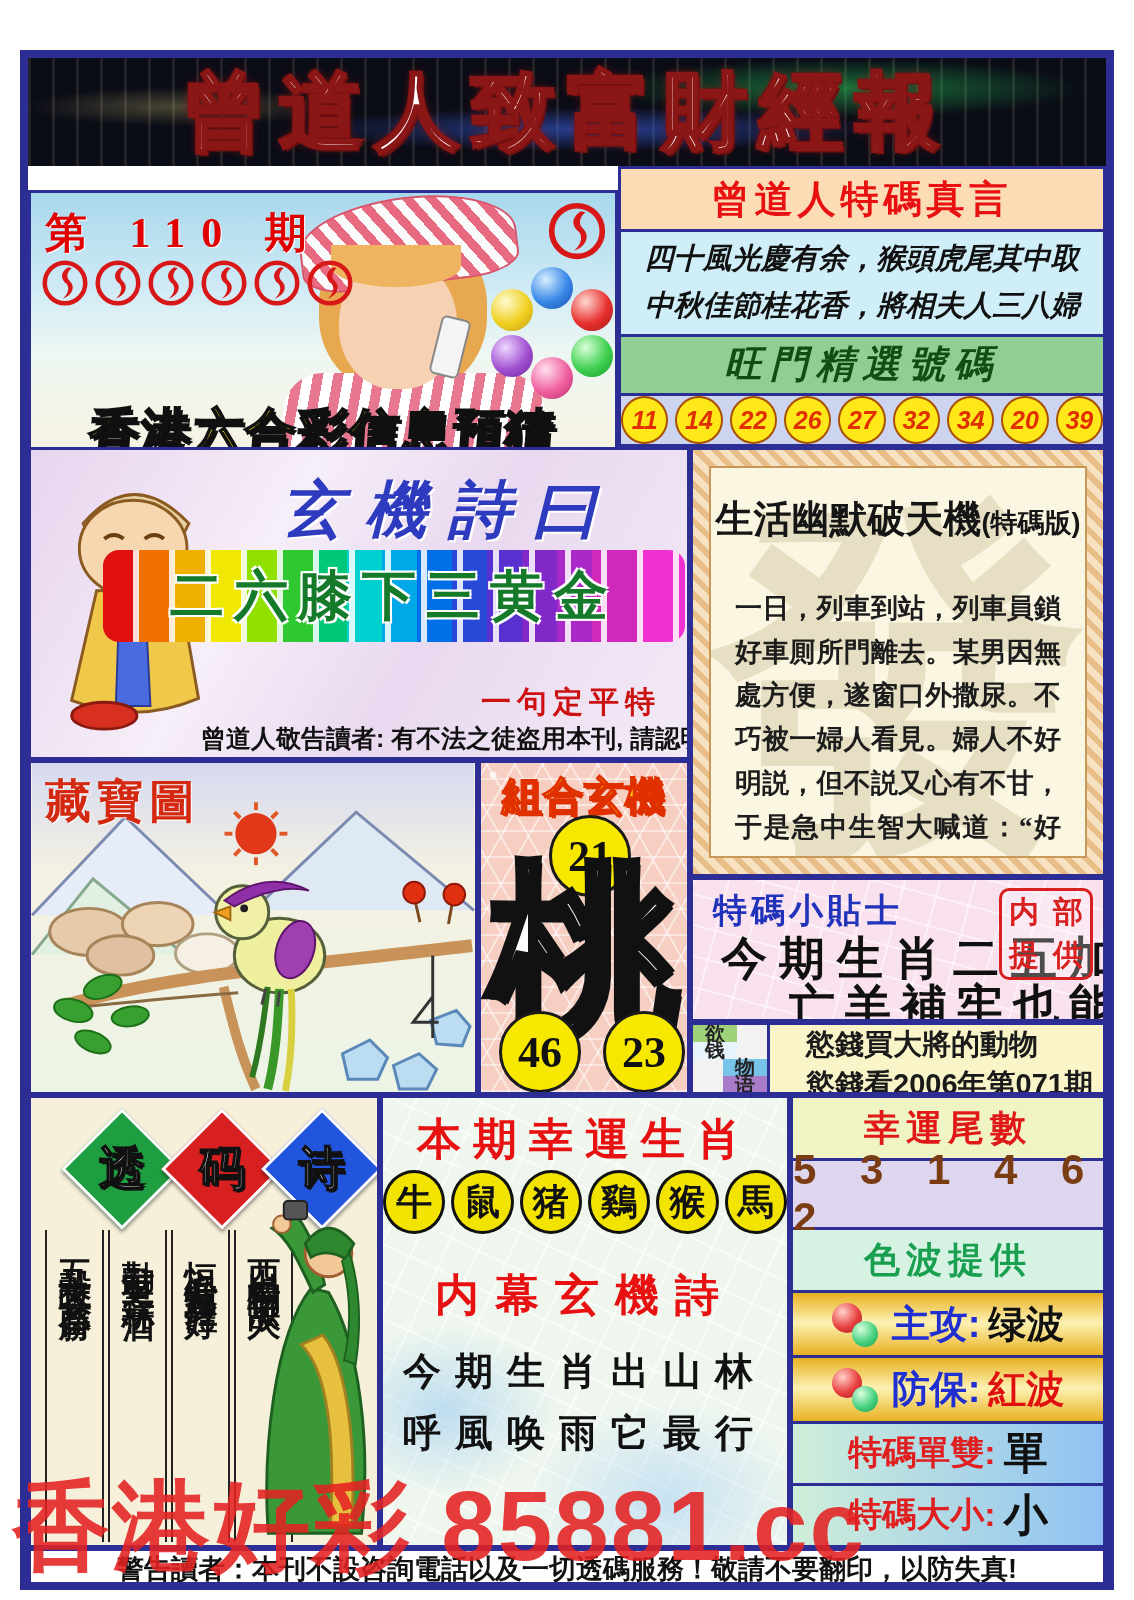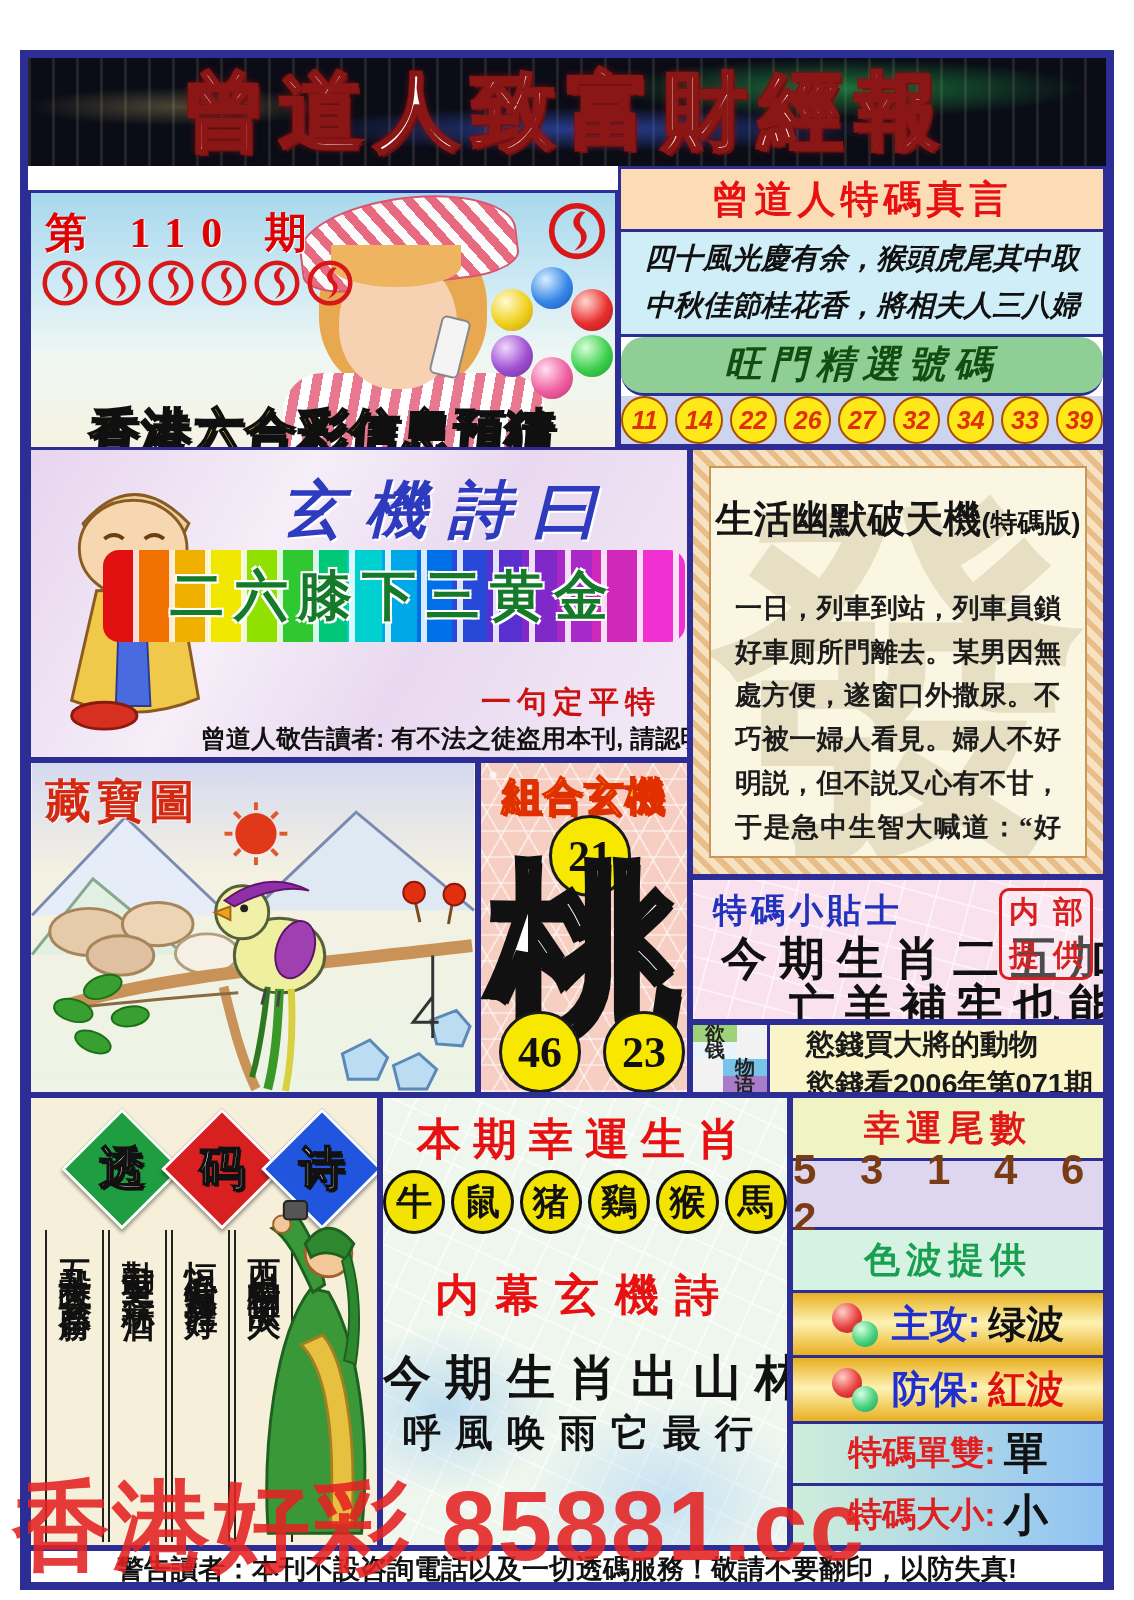--- a/index.html
+++ b/index.html
@@ -45,21 +45,21 @@
     transform:skewX(-4deg);white-space:nowrap;}
 
   
   #truth{left:618px;top:166px;width:488px;height:281px;display:flex;flex-direction:column;}
   #truth .hd{height:62px;background:#fcdcb4;border-bottom:3px solid #2d2d96;display:flex;align-items:center;justify-content:center;
     font-size:38px;font-weight:900;color:#e81010;letter-spacing:5px;}
   #truth .poem{height:104px;background:#cfeef8;border-bottom:3px solid #2d2d96;display:flex;flex-direction:column;
     justify-content:space-evenly;align-items:center;}
   #truth .poem div{font-size:29px;font-weight:900;color:#111;font-style:italic;white-space:nowrap;}
   #truth .green{height:58px;background:#8fcf96;border-bottom:3px solid #2d2d96;display:flex;align-items:center;justify-content:center;
-    font-size:38px;font-weight:900;color:#124d12;letter-spacing:8px;font-style:italic;border-radius:23px;}
+    font-size:38px;font-weight:900;color:#124d12;letter-spacing:8px;font-style:italic;}
   #truth .nums{flex:1;background:#ccd4f0;display:flex;align-items:center;justify-content:center;gap:7px;}
   .numball{width:44px;height:44px;border-radius:50%;background:#ffe81a;border:2px solid #a85000;
     display:flex;align-items:center;justify-content:center;font-size:25px;font-weight:900;color:#e03000;font-style:italic;}
 
   
   #mystery{left:28px;top:447px;width:662px;height:313px;
     background:linear-gradient(120deg,#e7d4ee 0%,#f6eef8 35%,#e9d9f0 60%,#f3eaf6 100%);}
   #mystery .t{position:absolute;left:250px;top:18px;font-size:62px;font-weight:900;color:#2f3bbf;
     font-style:italic;letter-spacing:22px;text-shadow:2px 2px 0 #fff;white-space:nowrap;}
   .rainbow{position:absolute;left:72px;top:100px;width:582px;height:92px;border-radius:16px;
@@ -155,21 +155,21 @@
       radial-gradient(ellipse 200px 140px at 70% 90%, rgba(160,205,245,.5), transparent 70%),
       repeating-linear-gradient(25deg, rgba(255,255,255,.6) 0 2px, transparent 2px 34px),
       repeating-linear-gradient(115deg, rgba(255,255,255,.6) 0 2px, transparent 2px 30px);}
   #zodiac .row{position:absolute;left:0;width:100%;text-align:center;white-space:nowrap;}
   #zodiac .t1{top:12px;font-size:44px;font-weight:900;color:#e81111;letter-spacing:12px;}
   #zodiac .circles{top:72px;display:flex;justify-content:center;gap:6px;}
   .zball{width:58px;height:58px;border-radius:50%;background:#f2e400;border:3px solid #111;
     display:flex;align-items:center;justify-content:center;font-size:36px;font-weight:900;color:#111;
     font-family:"Liberation Serif",serif;}
   #zodiac .t2{top:168px;font-size:44px;font-weight:900;color:#e81111;letter-spacing:16px;}
-  #zodiac .p1{top:248px;font-size:48px;font-weight:900;color:#111;letter-spacing:14px;}
+  #zodiac .p1{top:248px;font-size:38px;font-weight:900;color:#111;letter-spacing:14px;}
   #zodiac .p2{top:310px;font-size:38px;font-weight:900;color:#111;letter-spacing:14px;}
   #zodiac .gift{top:378px;font-size:38px;font-weight:900;color:#e82020;letter-spacing:10px;}
 
   
   #predict{left:790px;top:1095px;width:316px;height:453px;display:flex;flex-direction:column;}
   #predict .row{border-bottom:3px solid #2d2d96;display:flex;align-items:center;justify-content:center;gap:8px;}
   #predict .row:last-child{border-bottom:none;}
   .r-tail{height:64px;background:#f0f4c4;font-size:36px;font-weight:900;color:#e01818;letter-spacing:6px;}
   .r-digits{height:66px;background:#ded6ee;font-size:42px;font-weight:900;color:#7a3c12;letter-spacing:16px;}
   .r-wave{height:64px;background:#d6f2e2;font-size:36px;font-weight:900;color:#18a050;letter-spacing:6px;}
@@ -257,21 +257,21 @@
     </div>
     <div class="green">旺門精選號碼</div>
     <div class="nums">
       <span class="numball">11</span>
       <span class="numball">14</span>
       <span class="numball">22</span>
       <span class="numball">26</span>
       <span class="numball">27</span>
       <span class="numball">32</span>
       <span class="numball">34</span>
-      <span class="numball">33</span>
+      <span class="numball">20</span>
       <span class="numball">39</span>
     </div>
   </div>
 
   <div class="panel" id="mystery">
     <svg width="250" height="300" style="position:absolute;left:6px;top:8px;" viewBox="0 0 260 300">
       <path d="M48 62 Q100 2 158 62 L150 78 Q100 58 56 80 Z" fill="#e8d0a0" stroke="#8a5a20" stroke-width="3"></path>
       <ellipse cx="100" cy="88" rx="56" ry="50" fill="#f6d7b0" stroke="#8a5a20" stroke-width="3"></ellipse>
       <path d="M70 78 Q80 70 90 78" fill="none" stroke="#6a4010" stroke-width="4"></path>
       <path d="M112 78 Q122 70 132 78" fill="none" stroke="#6a4010" stroke-width="4"></path>

